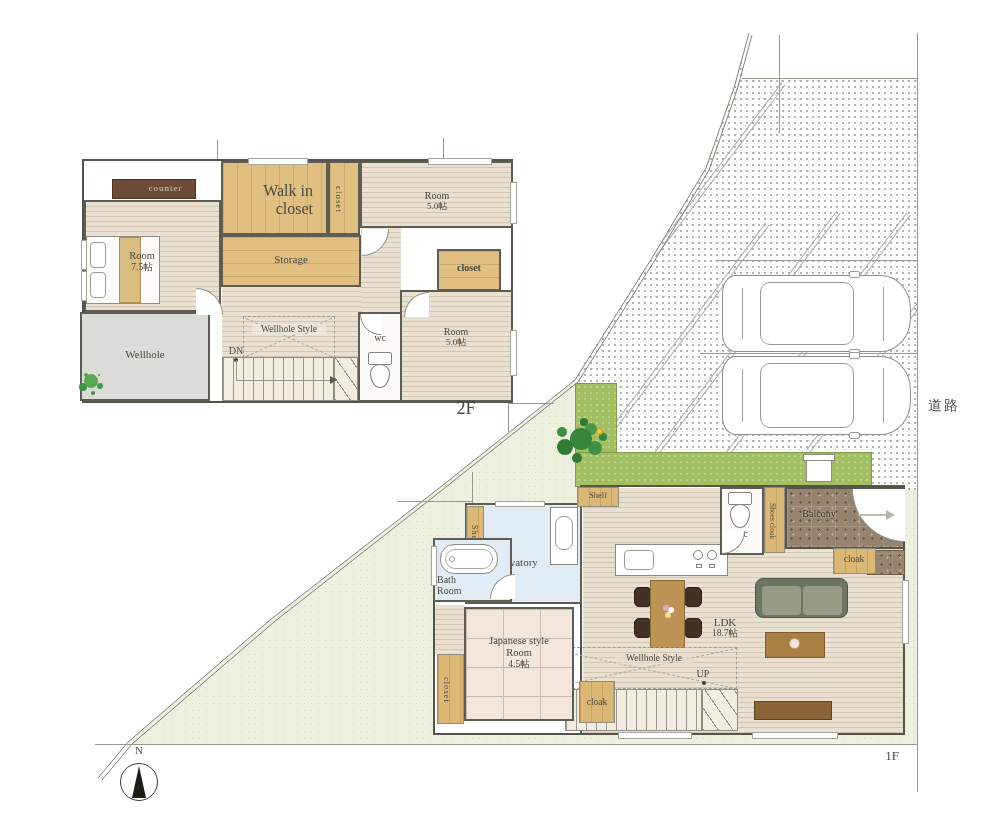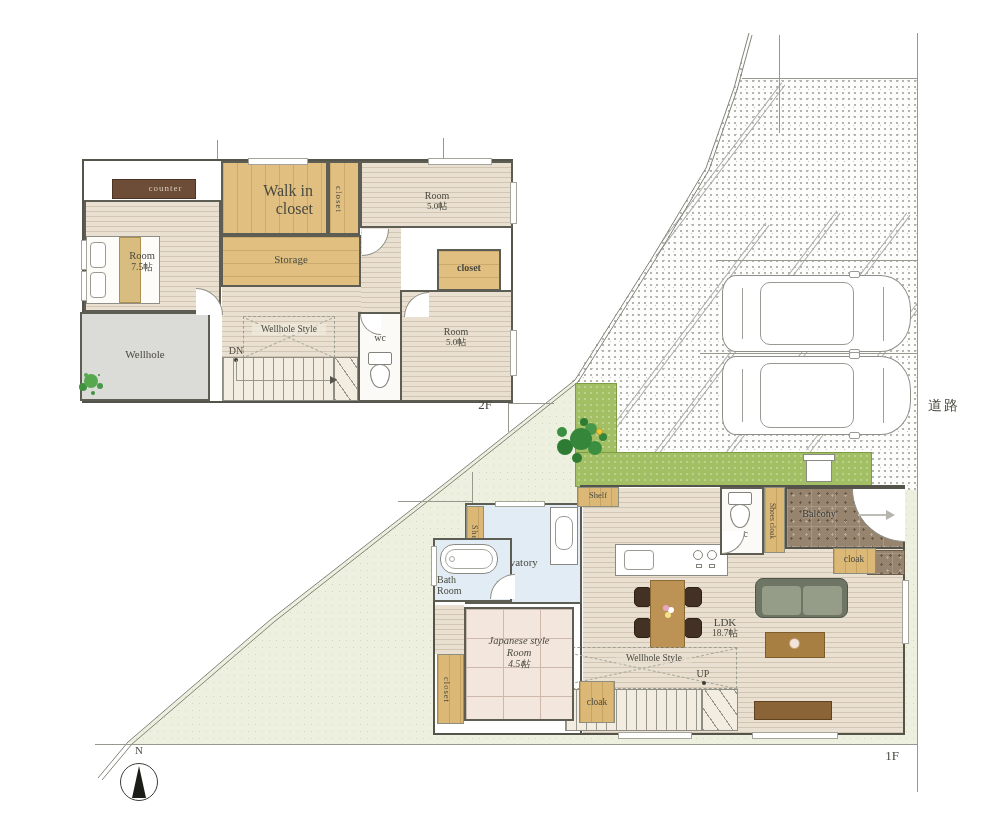--- a/index.html
+++ b/index.html
@@ -221,21 +221,21 @@
   <div class="lbl" style="left:690px;top:668px;width:26px;font-size:10px;">UP</div>
   <div class="abs" style="left:702px;top:681px;width:4px;height:4px;background:#3d3d35;border-radius:50%;"></div>
   <div class="abs treads" style="left:565px;top:689px;width:137px;height:42px;"></div>
   <div class="abs fan" style="left:702px;top:689px;width:36px;height:42px;"></div>
 
   <div class="abs tanbox" style="left:579px;top:681px;width:36px;height:42px;"></div>
   <div class="lbl" style="left:577px;top:697px;width:40px;font-size:9.5px;">cloak</div>
 
   <div class="abs wood" style="left:435px;top:605px;width:29px;height:49px;"></div>
   <div class="abs room tatami" style="left:464px;top:607px;width:110px;height:114px;"></div>
-  <div class="lbl" style="left:478px;top:635px;width:82px;font-size:10.5px;font-style:italic;">
+  <div class="lbl" style="left:478px;top:635px;width:82px;font-size:10.5px;">
     <span style="display:block">Japanese style Room</span>
     <span style="display:block;font-size:9.5px;">4.5帖</span>
   </div>
   <div class="abs tanbox" style="left:437px;top:654px;width:27px;height:70px;"></div>
   <div class="lbl vtext" style="left:441px;top:664px;height:52px;font-size:8.5px;">closet</div>
 
   <div class="abs room bluefill" style="left:465px;top:503px;width:117px;height:101px;"></div>
   <div class="abs" style="left:550px;top:507px;width:28px;height:58px;background:#fff;border:1px solid #8a8a84;">
     <div class="abs" style="left:4px;top:8px;width:18px;height:34px;background:#fff;border:1px solid #9a9a94;border-radius:8px;"></div>
   </div>
@@ -274,21 +274,21 @@
   <div class="lbl" style="left:831px;top:554px;width:46px;font-size:9.5px;">cloak</div>
 
   <div class="win" style="left:618px;top:732px;width:72px;height:5px;"></div>
   <div class="win" style="left:752px;top:732px;width:84px;height:5px;"></div>
   <div class="win" style="left:902px;top:580px;width:5px;height:62px;"></div>
   <div class="win" style="left:431px;top:546px;width:4px;height:38px;"></div>
   <div class="win" style="left:495px;top:501px;width:48px;height:4px;"></div>
   <div class="arc atl" style="left:490px;top:574px;width:24px;height:24px;"></div>
   <div class="arc abr" style="left:722px;top:531px;width:22px;height:22px;"></div>
 
-  <div class="lbl" style="left:471px;top:398px;width:28px;font-size:13px;">2F</div>
+  <div class="lbl" style="left:452px;top:398px;width:28px;font-size:18px;">2F</div>
   <div class="lbl" style="left:878px;top:749px;width:28px;font-size:13px;">1F</div>
   <div class="lbl" style="left:922px;top:398px;width:44px;font-size:14px;letter-spacing:2px;">道路</div>
 
   <div class="lbl" style="left:126px;top:744px;width:26px;font-size:11px;">N</div>
   <div class="abs" style="left:120px;top:763px;width:38px;height:38px;border:1.5px solid #3d3d35;border-radius:50%;"></div>
   <div class="abs" style="left:132px;top:766px;width:14px;height:32px;background:#1d1d18;clip-path:polygon(50% 0,100% 100%,0 100%);"></div>
 
 </div>
 
 </body></html>

